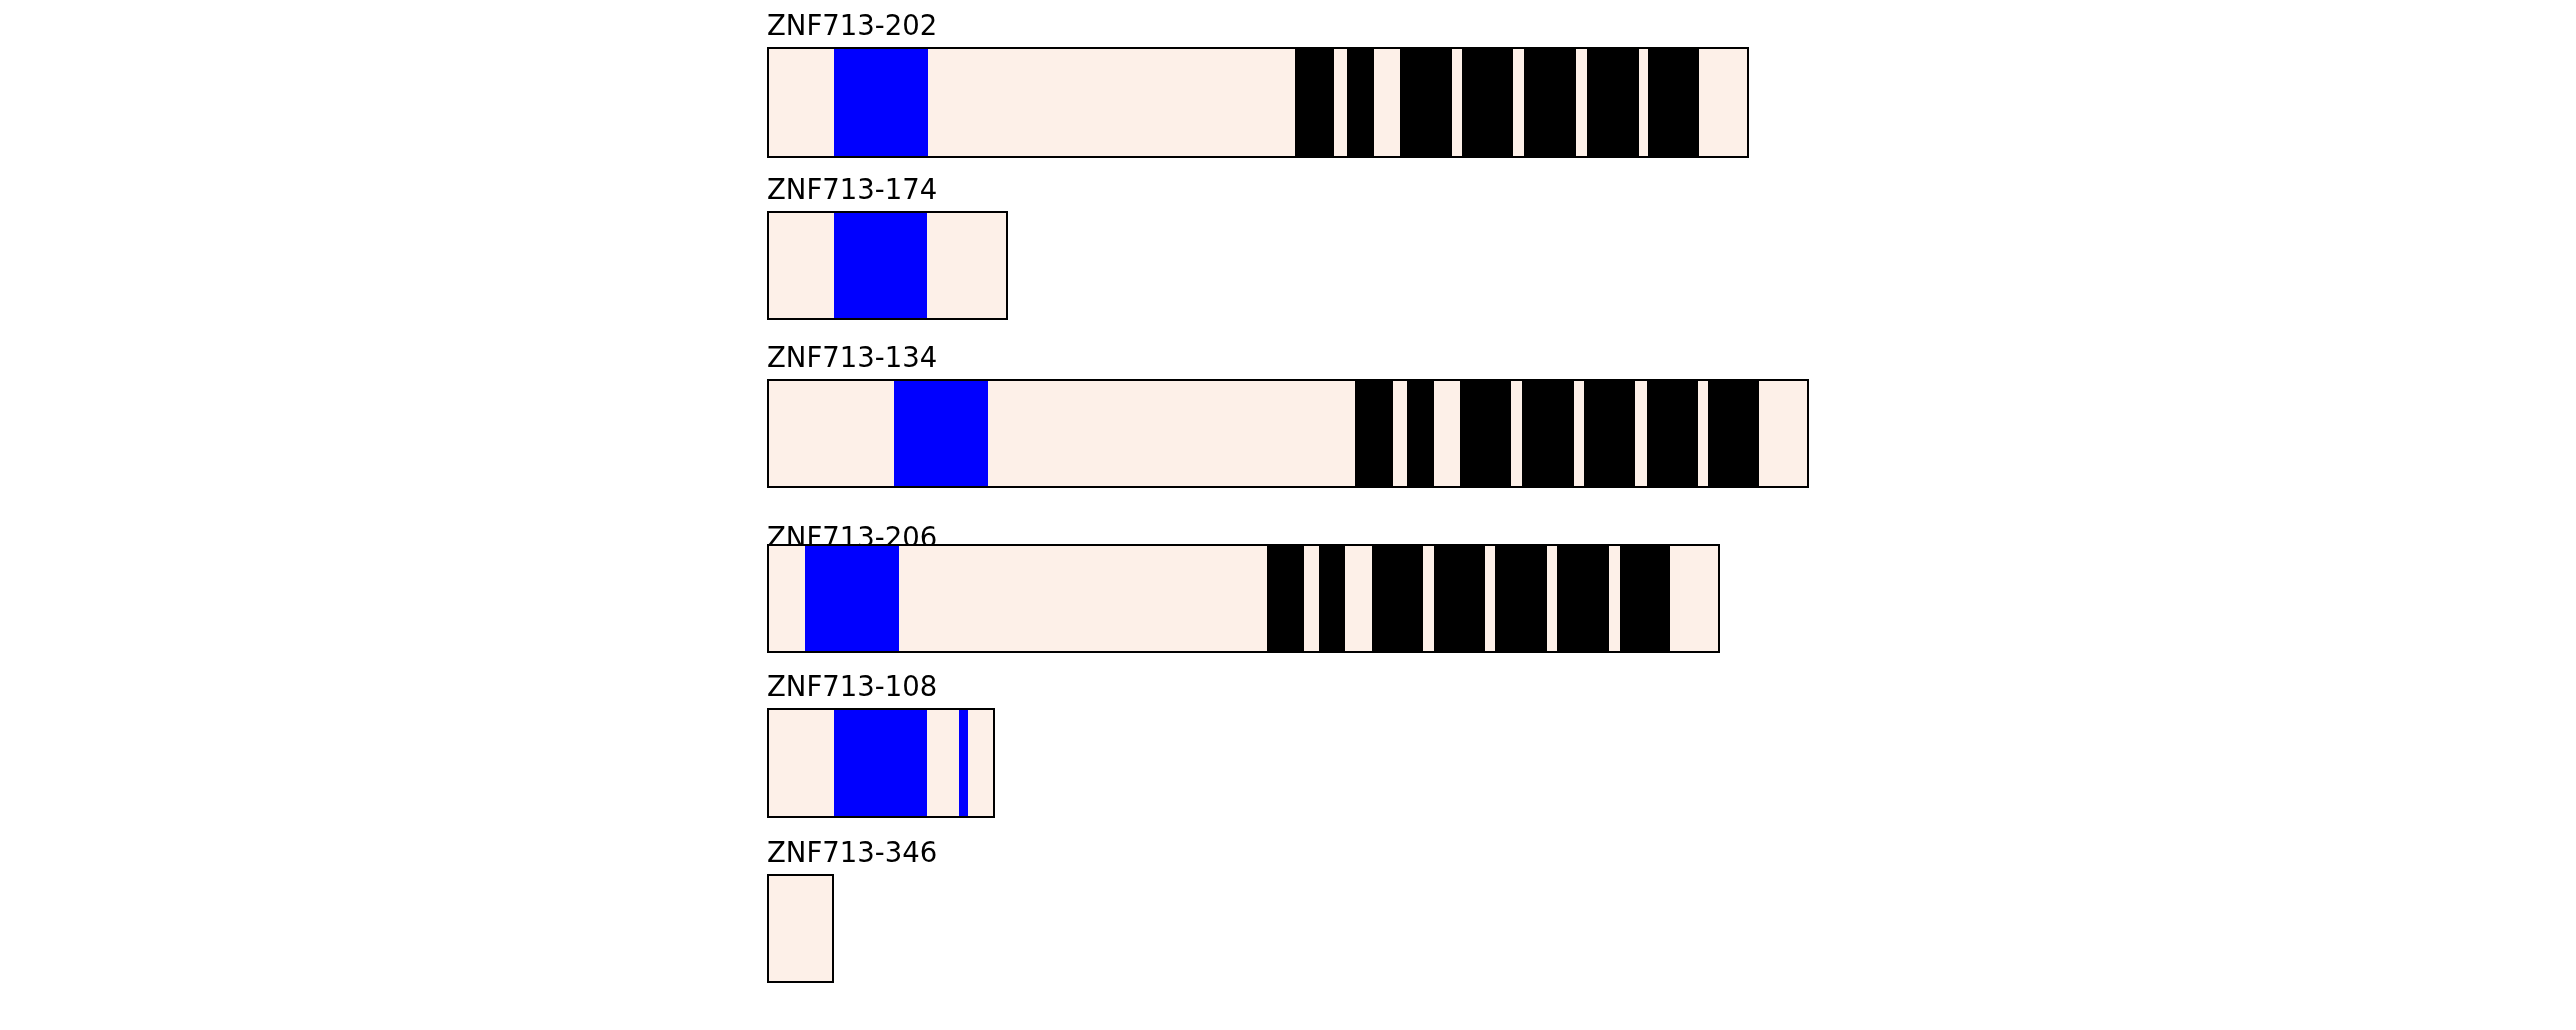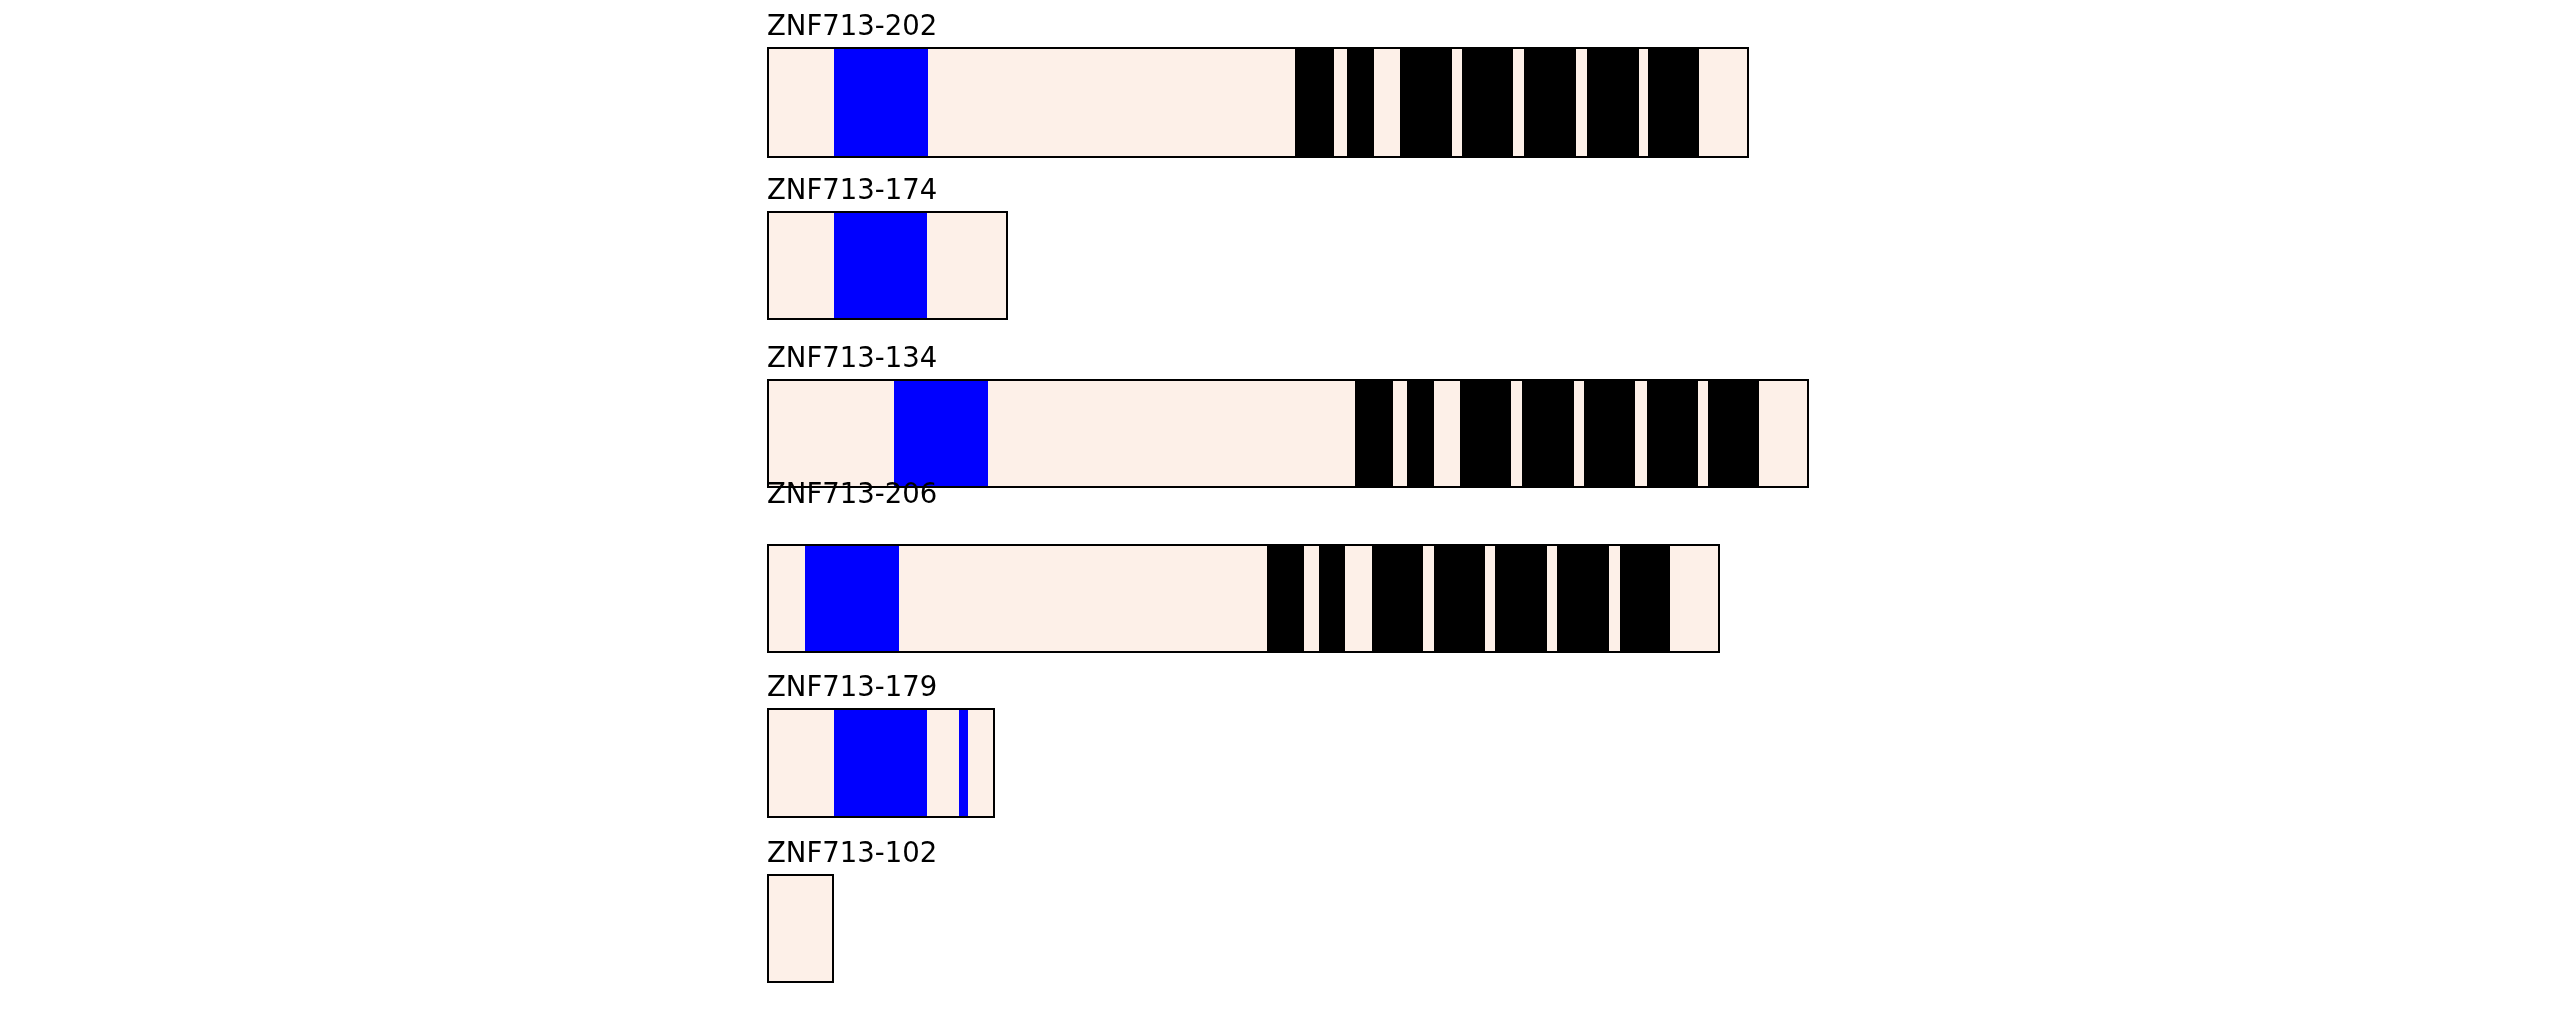--- a/index.html
+++ b/index.html
@@ -69,37 +69,37 @@
         <div class="domain-block" style="left: 586px; width: 38px; background: rgb(0, 0, 0);"></div>
         <div class="domain-block" style="left: 638px; width: 27px; background: rgb(0, 0, 0);"></div>
         <div class="domain-block" style="left: 691px; width: 51px; background: rgb(0, 0, 0);"></div>
         <div class="domain-block" style="left: 753px; width: 52px; background: rgb(0, 0, 0);"></div>
         <div class="domain-block" style="left: 815px; width: 51px; background: rgb(0, 0, 0);"></div>
         <div class="domain-block" style="left: 878px; width: 51px; background: rgb(0, 0, 0);"></div>
         <div class="domain-block" style="left: 939px; width: 51px; background: rgb(0, 0, 0);"></div>
       </div>
     </div>
     <div>
-      <div class="track-label" style="left: 767px; top: 479px;">ZNF713-206</div>
+      <div class="track-label" style="left: 767px; top: 523px;">ZNF713-206</div>
       <div class="track-bar" style="left: 767px; top: 544px; width: 953px; height: 109px; background: rgb(253, 240, 232);">
         <div class="domain-block" style="left: 36px; width: 94px; background: rgb(0, 0, 255);"></div>
         <div class="domain-block" style="left: 498px; width: 37px; background: rgb(0, 0, 0);"></div>
         <div class="domain-block" style="left: 550px; width: 26px; background: rgb(0, 0, 0);"></div>
         <div class="domain-block" style="left: 603px; width: 51px; background: rgb(0, 0, 0);"></div>
         <div class="domain-block" style="left: 665px; width: 51px; background: rgb(0, 0, 0);"></div>
         <div class="domain-block" style="left: 726px; width: 52px; background: rgb(0, 0, 0);"></div>
         <div class="domain-block" style="left: 788px; width: 52px; background: rgb(0, 0, 0);"></div>
         <div class="domain-block" style="left: 851px; width: 50px; background: rgb(0, 0, 0);"></div>
       </div>
     </div>
     <div>
-      <div class="track-label" style="left: 767px; top: 672px;">ZNF713-179</div>
+      <div class="track-label" style="left: 767px; top: 672px;">ZNF713-108</div>
       <div class="track-bar" style="left: 767px; top: 708px; width: 228px; height: 110px; background: rgb(253, 240, 232);">
         <div class="domain-block" style="left: 65px; width: 93px; background: rgb(0, 0, 255);"></div>
         <div class="domain-block" style="left: 190px; width: 9.4px; background: rgb(0, 0, 255);"></div>
       </div>
     </div>
     <div>
-      <div class="track-label" style="left: 767px; top: 838px;">ZNF713-102</div>
+      <div class="track-label" style="left: 767px; top: 838px;">ZNF713-346</div>
       <div class="track-bar" style="left: 767px; top: 874px; width: 67px; height: 109px; background: rgb(253, 240, 232);"></div>
     </div>
   </div>
 
 
 </body></html>

